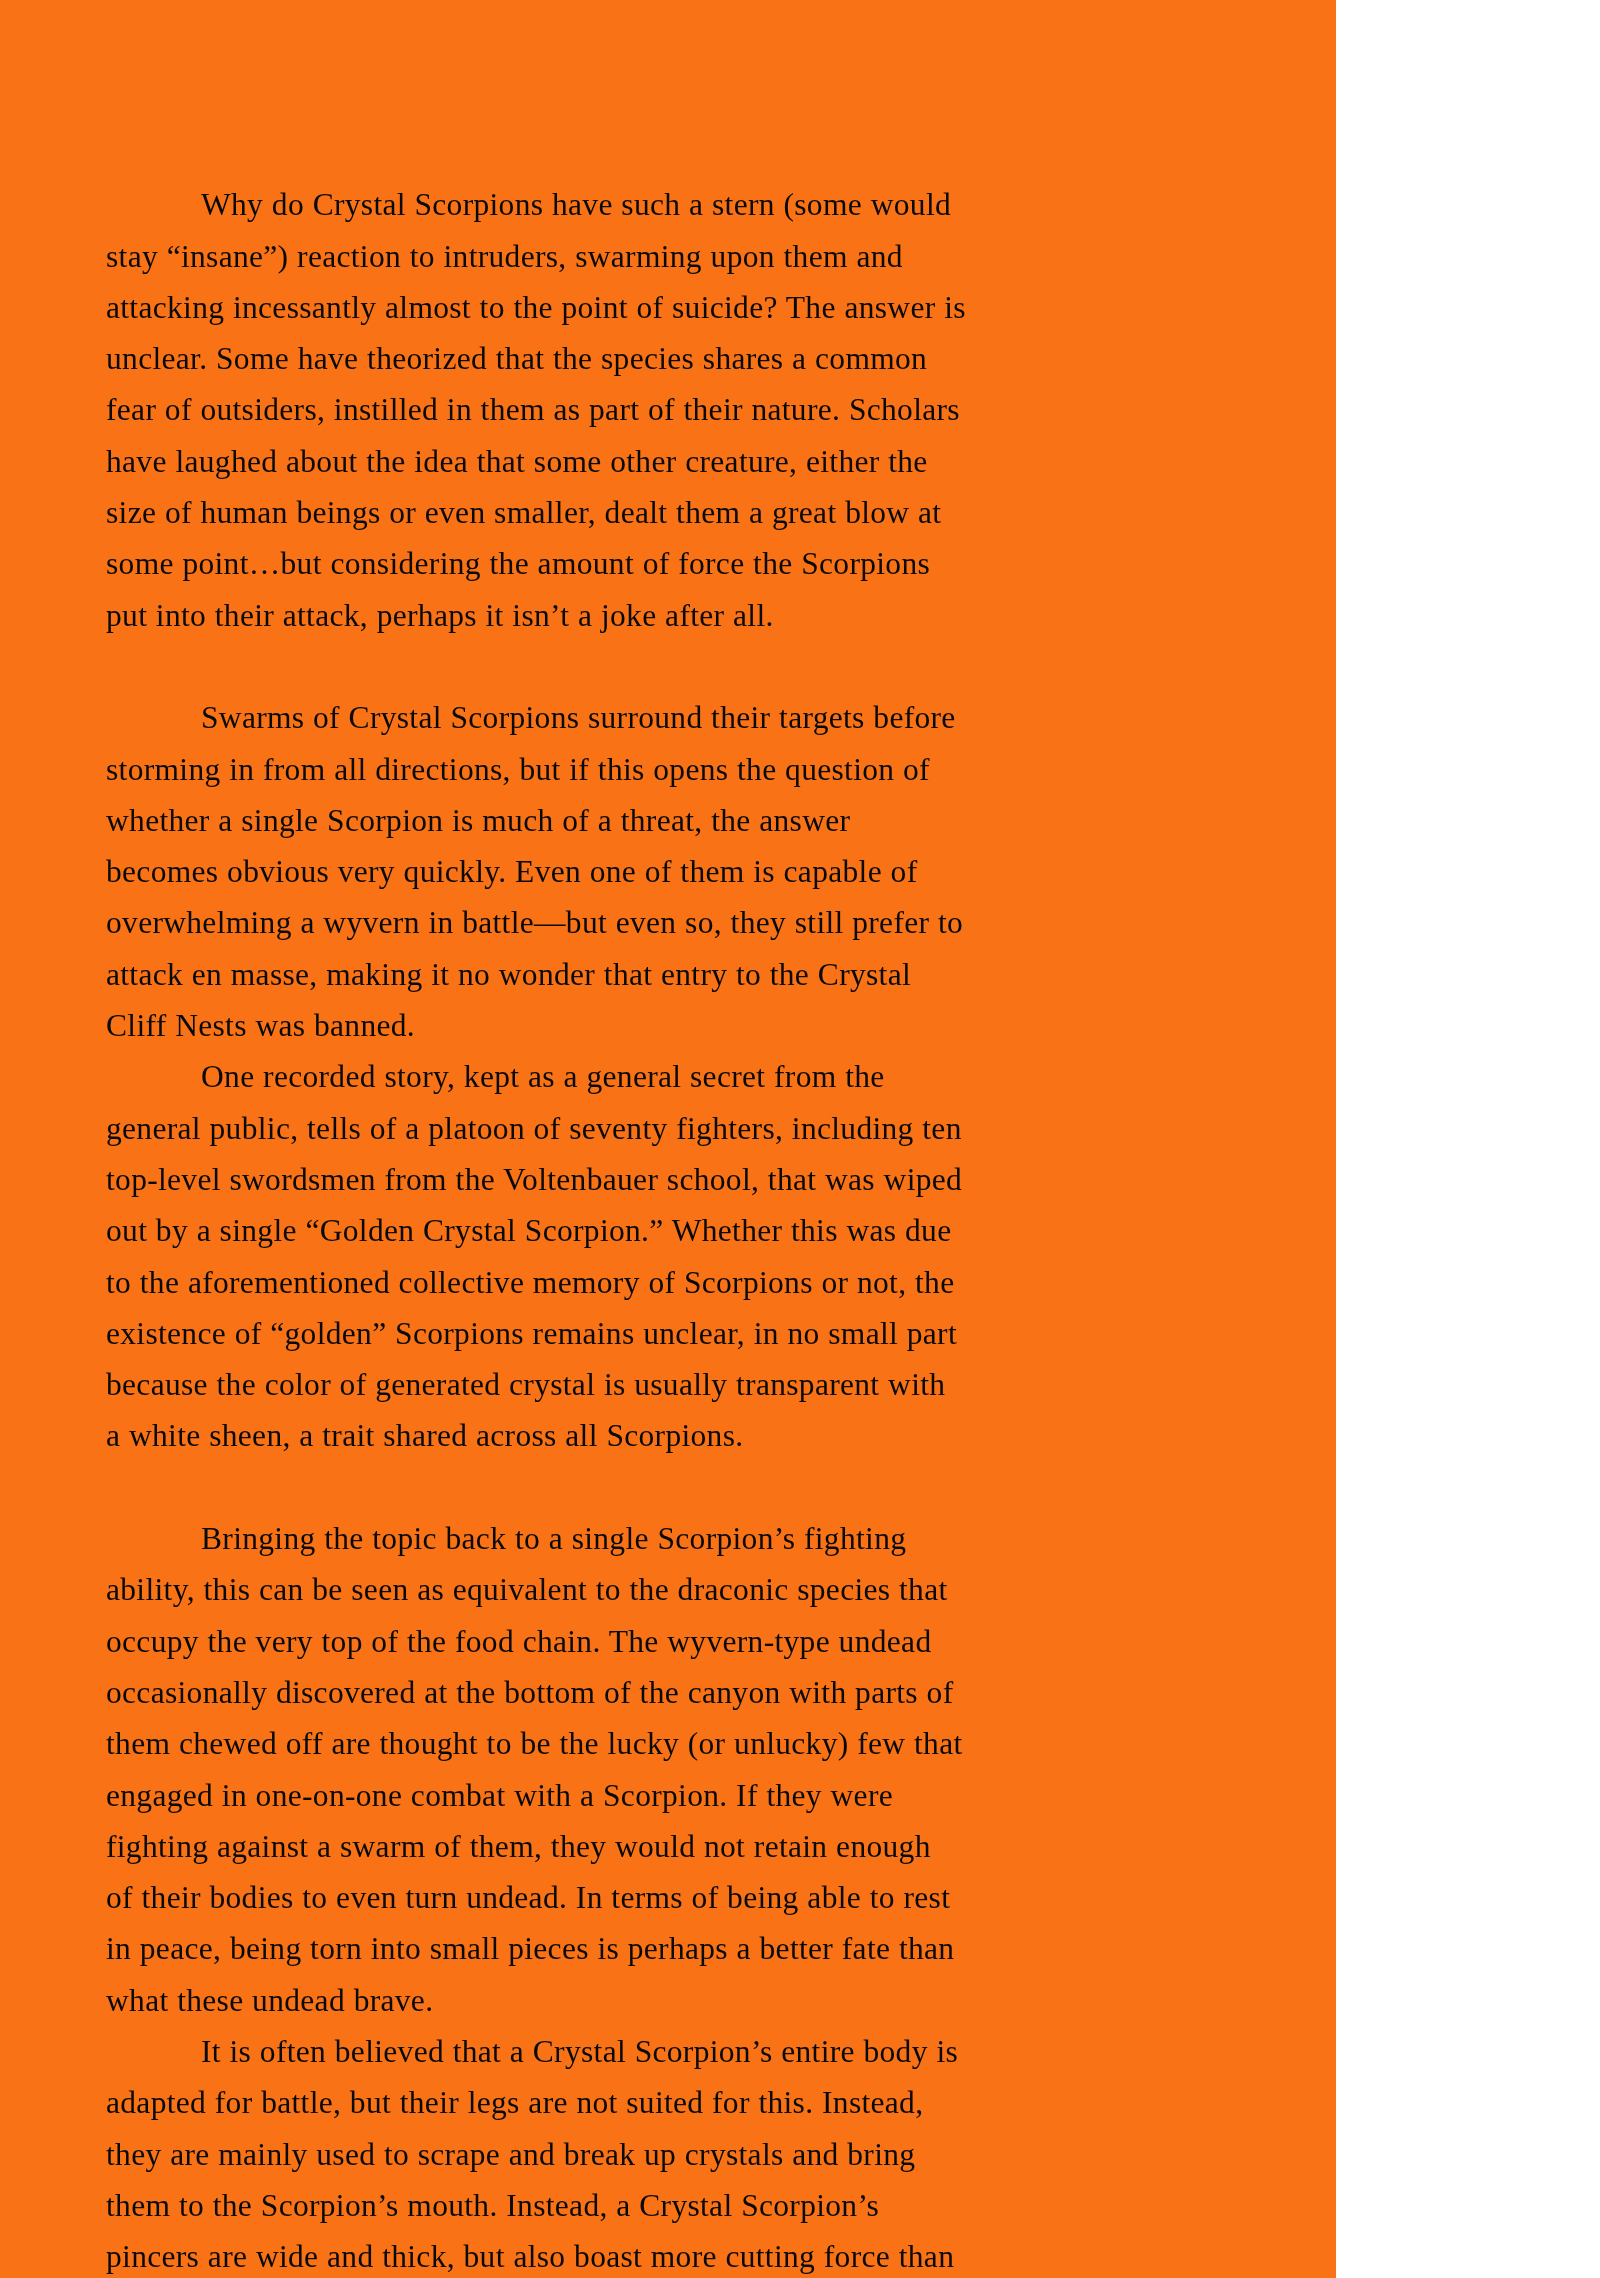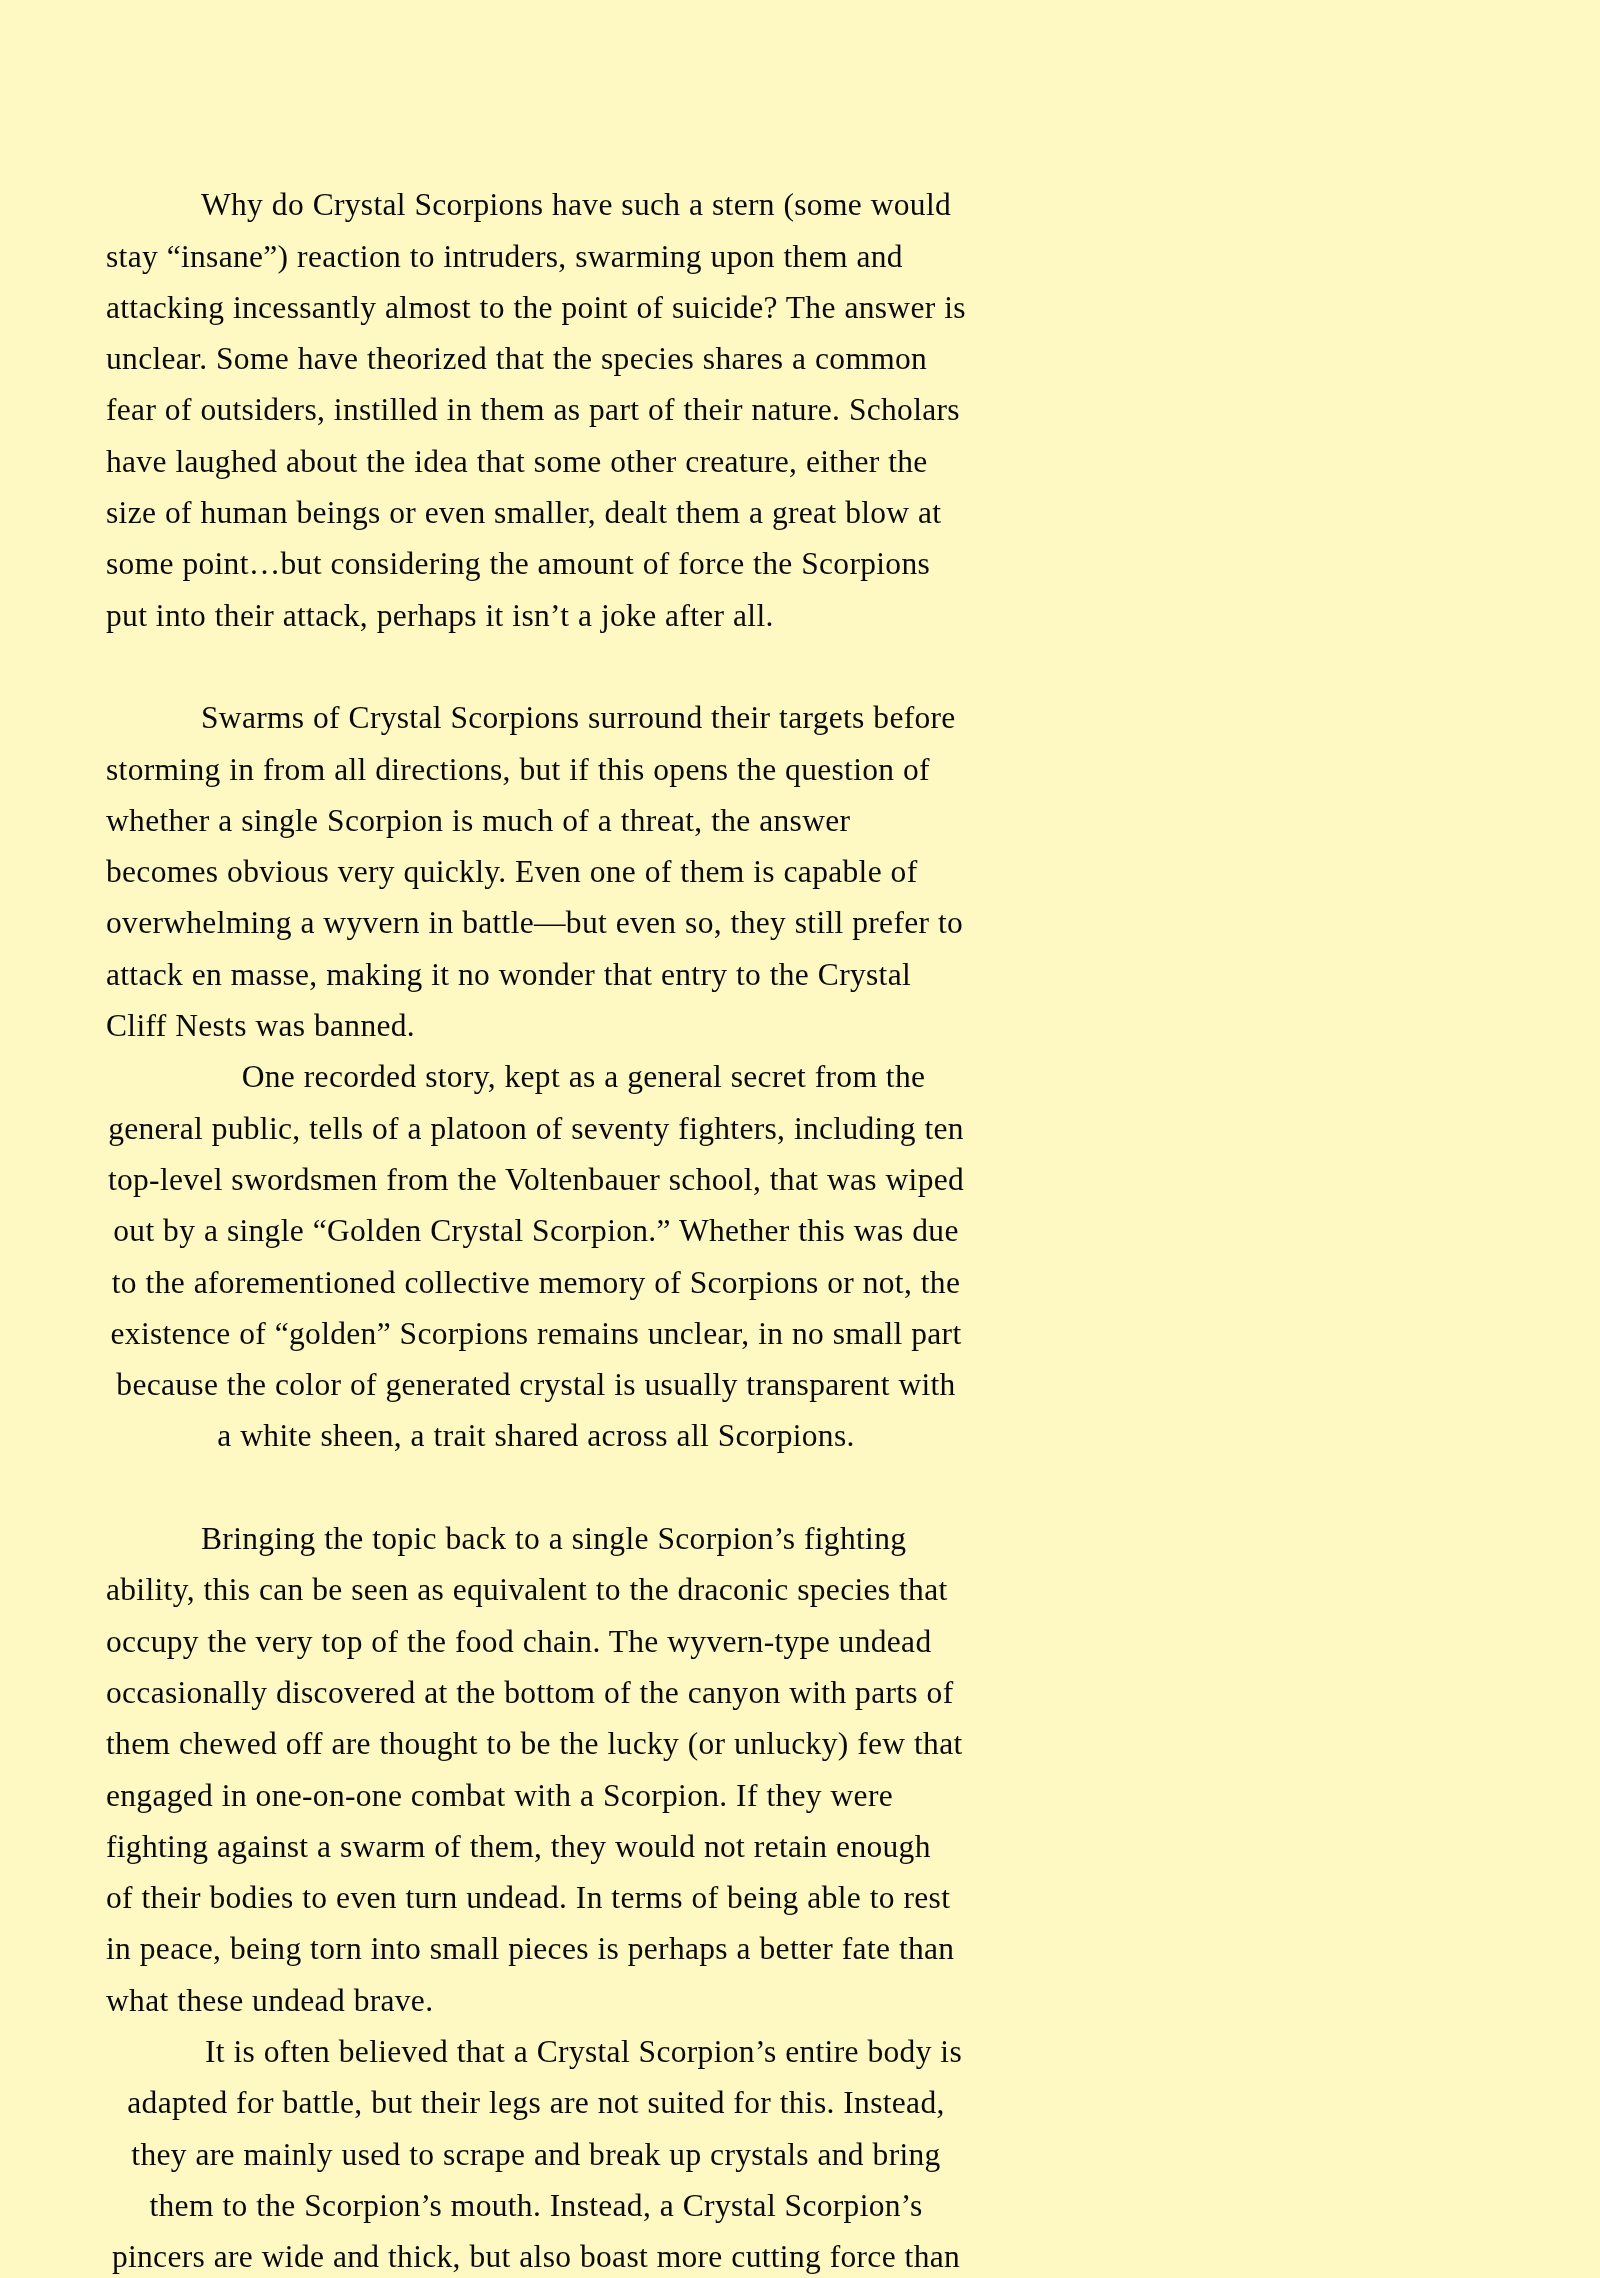--- a/index.html
+++ b/index.html
@@ -13,23 +13,23 @@
     position: relative;
     overflow: hidden;
     font-family: "Liberation Serif", "DejaVu Serif", serif;
     color: #000000;
     -webkit-font-smoothing: antialiased;
   }
   .page {
     position: absolute;
     left: 0;
     top: 0;
-    width: 1600px;
+    width: 1336px;
     height: 2278px;
-    background: #fef9c3;
+    background: #f97316;
   }
   .text-column {
     position: absolute;
     left: 106px;
     top: 128px;
     width: 860px;
   }
   .para {
     margin: 0;
     font-size: 31.5px;
@@ -41,21 +41,20 @@
     text-indent: 95px;
     hyphens: none;
   }
   
   .para.gap-before {
     margin-top: 51.3px;
   }
   
   .para.tight-before {
     margin-top: 0;
-    text-align: center;
   }
 </style>
 </head>
 <body>
 
 <div class="page">
   <div class="text-column">
     <p class="para gap-before">Why do Crystal Scorpions have such a stern (some would stay “insane”) reaction to intruders, swarming upon them and attacking incessantly almost to the point of suicide? The answer is unclear. Some have theorized that the species shares a common fear of outsiders, instilled in them as part of their nature. Scholars have laughed about the idea that some other creature, either the size of human beings or even smaller, dealt them a great blow at some point…but considering the amount of force the Scorpions put into their attack, perhaps it isn’t a joke after all.</p>
     <p class="para gap-before">Swarms of Crystal Scorpions surround their targets before storming in from all directions, but if this opens the question of whether a single Scorpion is much of a threat, the answer becomes obvious very quickly. Even one of them is capable of overwhelming a wyvern in battle—but even so, they still prefer to attack en masse, making it no wonder that entry to the Crystal Cliff Nests was banned.</p>
     <p class="para tight-before">One recorded story, kept as a general secret from the general public, tells of a platoon of seventy fighters, including ten top-level swordsmen from the Voltenbauer school, that was wiped out by a single “Golden Crystal Scorpion.” Whether this was due to the aforementioned collective memory of Scorpions or not, the existence of “golden” Scorpions remains unclear, in no small part because the color of generated crystal is usually transparent with a white sheen, a trait shared across all Scorpions.</p>

